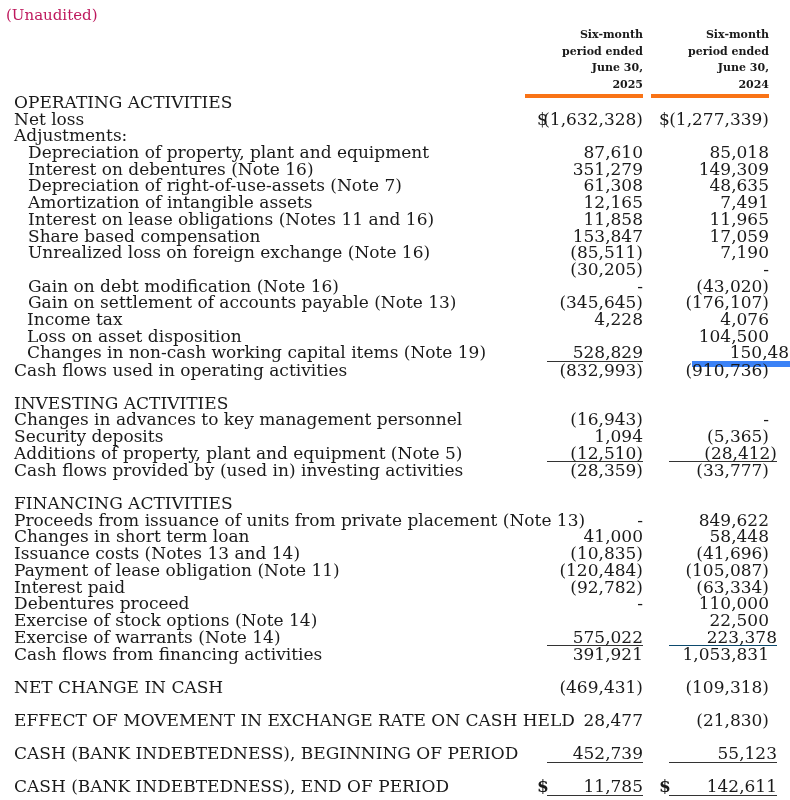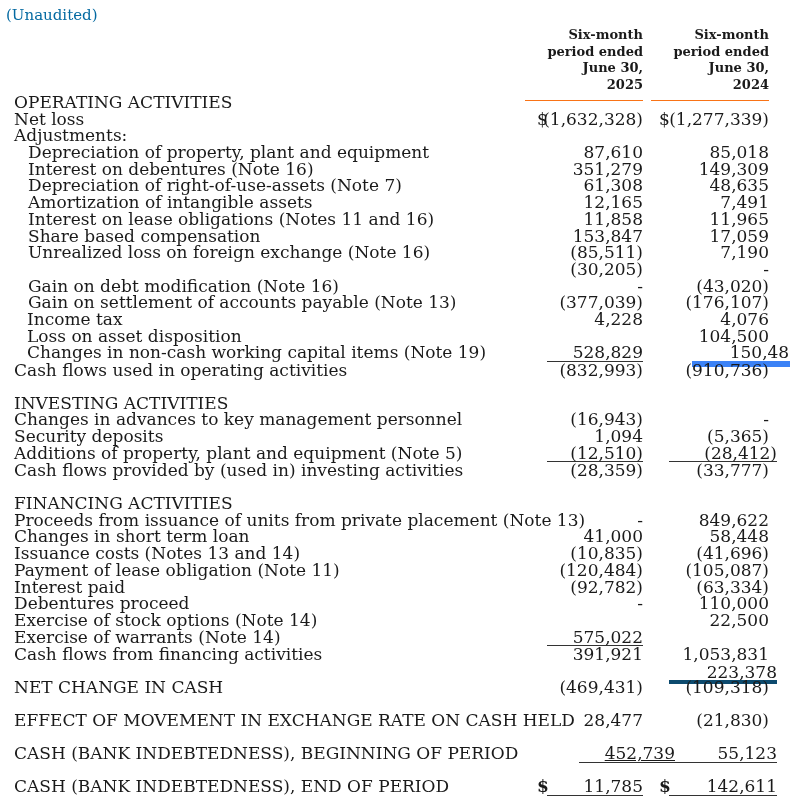--- a/index.html
+++ b/index.html
@@ -3,27 +3,27 @@
   <meta charset="utf-8">
   <style>
     html, body { margin: 0; padding: 0; background: #ffffff; }
     body {
       width: 790px; height: 800px; position: relative; overflow: hidden;
       font-family: "DejaVu Serif", "Liberation Serif", serif;
       color: #1a1a1a;
     }
     .unaudited {
       position: absolute; left: 6px; top: 6px;
-      font-size: 15px; color: #0369a1;
+      font-size: 15px; color: #be185d;
     }
     .colhead {
       position: absolute; top: 27px; width: 118px;
-      text-align: right; font-weight: bold; font-size: 13px; line-height: 16.5px;
-      border-bottom: 1px solid #f97316;
-      padding-bottom: 7px;
+      text-align: right; font-weight: bold; font-size: 11px; line-height: 16.5px;
+      border-bottom: 4px solid #f97316;
+      padding-bottom: 1px;
     }
     .colhead.c1 { left: 525px; }
     .colhead.c2 { left: 651px; }
     .row {
       position: absolute; left: 0; width: 790px; height: 16.7px;
       font-size: 17px; line-height: 16.7px; white-space: nowrap;
     }
     .row .label { position: absolute; left: 14px; }
     .row .label.indent { left: 28px; }
     .row .label.indent2 { left: 27px; }
@@ -108,21 +108,21 @@
     <span class="v v1">(30,205)</span>
     <span class="v v2">-</span>
   </div>
   <div class="row" style="top:277.6px">
     <span class="label indent">Gain on debt modification (Note 16)</span>
     <span class="v v1">-</span>
     <span class="v v2">(43,020)</span>
   </div>
   <div class="row" style="top:294.3px">
     <span class="label indent">Gain on settlement of accounts payable (Note 13)</span>
-    <span class="v v1">(377,039)</span>
+    <span class="v v1">(345,645)</span>
     <span class="v v2">(176,107)</span>
   </div>
   <div class="row" style="top:311px">
     <span class="label indent2">Income tax</span>
     <span class="v v1">4,228</span>
     <span class="v v2">4,076</span>
   </div>
   <div class="row" style="top:327.7px">
     <span class="label indent2">Loss on asset disposition</span>
     <span class="v v1"></span>
@@ -197,41 +197,41 @@
     <span class="v v2">110,000</span>
   </div>
   <div class="row" style="top:611.9px">
     <span class="label">Exercise of stock options (Note 14)</span>
     <span class="v v1"></span>
     <span class="v v2">22,500</span>
   </div>
   <div class="row" style="top:628.6px">
     <span class="label">Exercise of warrants (Note 14)</span>
     <span class="v v1" style="left:547px;width:96px;border-bottom:1px solid #333;">575,022</span>
-    <span class="v v2" style="left:669px;width:108px;border-bottom:4px solid #0c4a6e;margin-top:35px;">223,378</span>
+    <span class="v v2" style="left:669px;width:108px;border-bottom:1px solid #0c4a6e;">223,378</span>
   </div>
   <div class="row" style="top:645.5px">
     <span class="label">Cash flows from financing activities</span>
     <span class="v v1">391,921</span>
     <span class="v v2">1,053,831</span>
   </div>
 
   <div class="row" style="top:679px">
     <span class="label">NET CHANGE IN CASH</span>
     <span class="v v1">(469,431)</span>
     <span class="v v2">(109,318)</span>
   </div>
   <div class="row" style="top:712px">
     <span class="label">EFFECT OF MOVEMENT IN EXCHANGE RATE ON CASH HELD</span>
     <span class="v v1">28,477</span>
     <span class="v v2">(21,830)</span>
   </div>
   <div class="row" style="top:745px">
     <span class="label">CASH (BANK INDEBTEDNESS), BEGINNING OF PERIOD</span>
-    <span class="v v1" style="left:579px;width:96px;border-bottom:1px solid #333;text-decoration:underline;">452,739</span>
+    <span class="v v1" style="left:547px;width:96px;border-bottom:1px solid #333;">452,739</span>
     <span class="v v2" style="left:669px;width:108px;border-bottom:1px solid #333;">55,123</span>
   </div>
   <div class="row" style="top:778px">
     <span class="label">CASH (BANK INDEBTEDNESS), END OF PERIOD</span>
     <span class="dollar d1" style="font-weight:bold;">$</span>
     <span class="v v1" style="left:547px;width:96px;border-bottom:1px solid #333;">11,785</span>
     <span class="dollar d2" style="font-weight:bold;">$</span>
     <span class="v v2" style="left:669px;width:108px;border-bottom:1px solid #333;">142,611</span>
   </div>
 </div>

